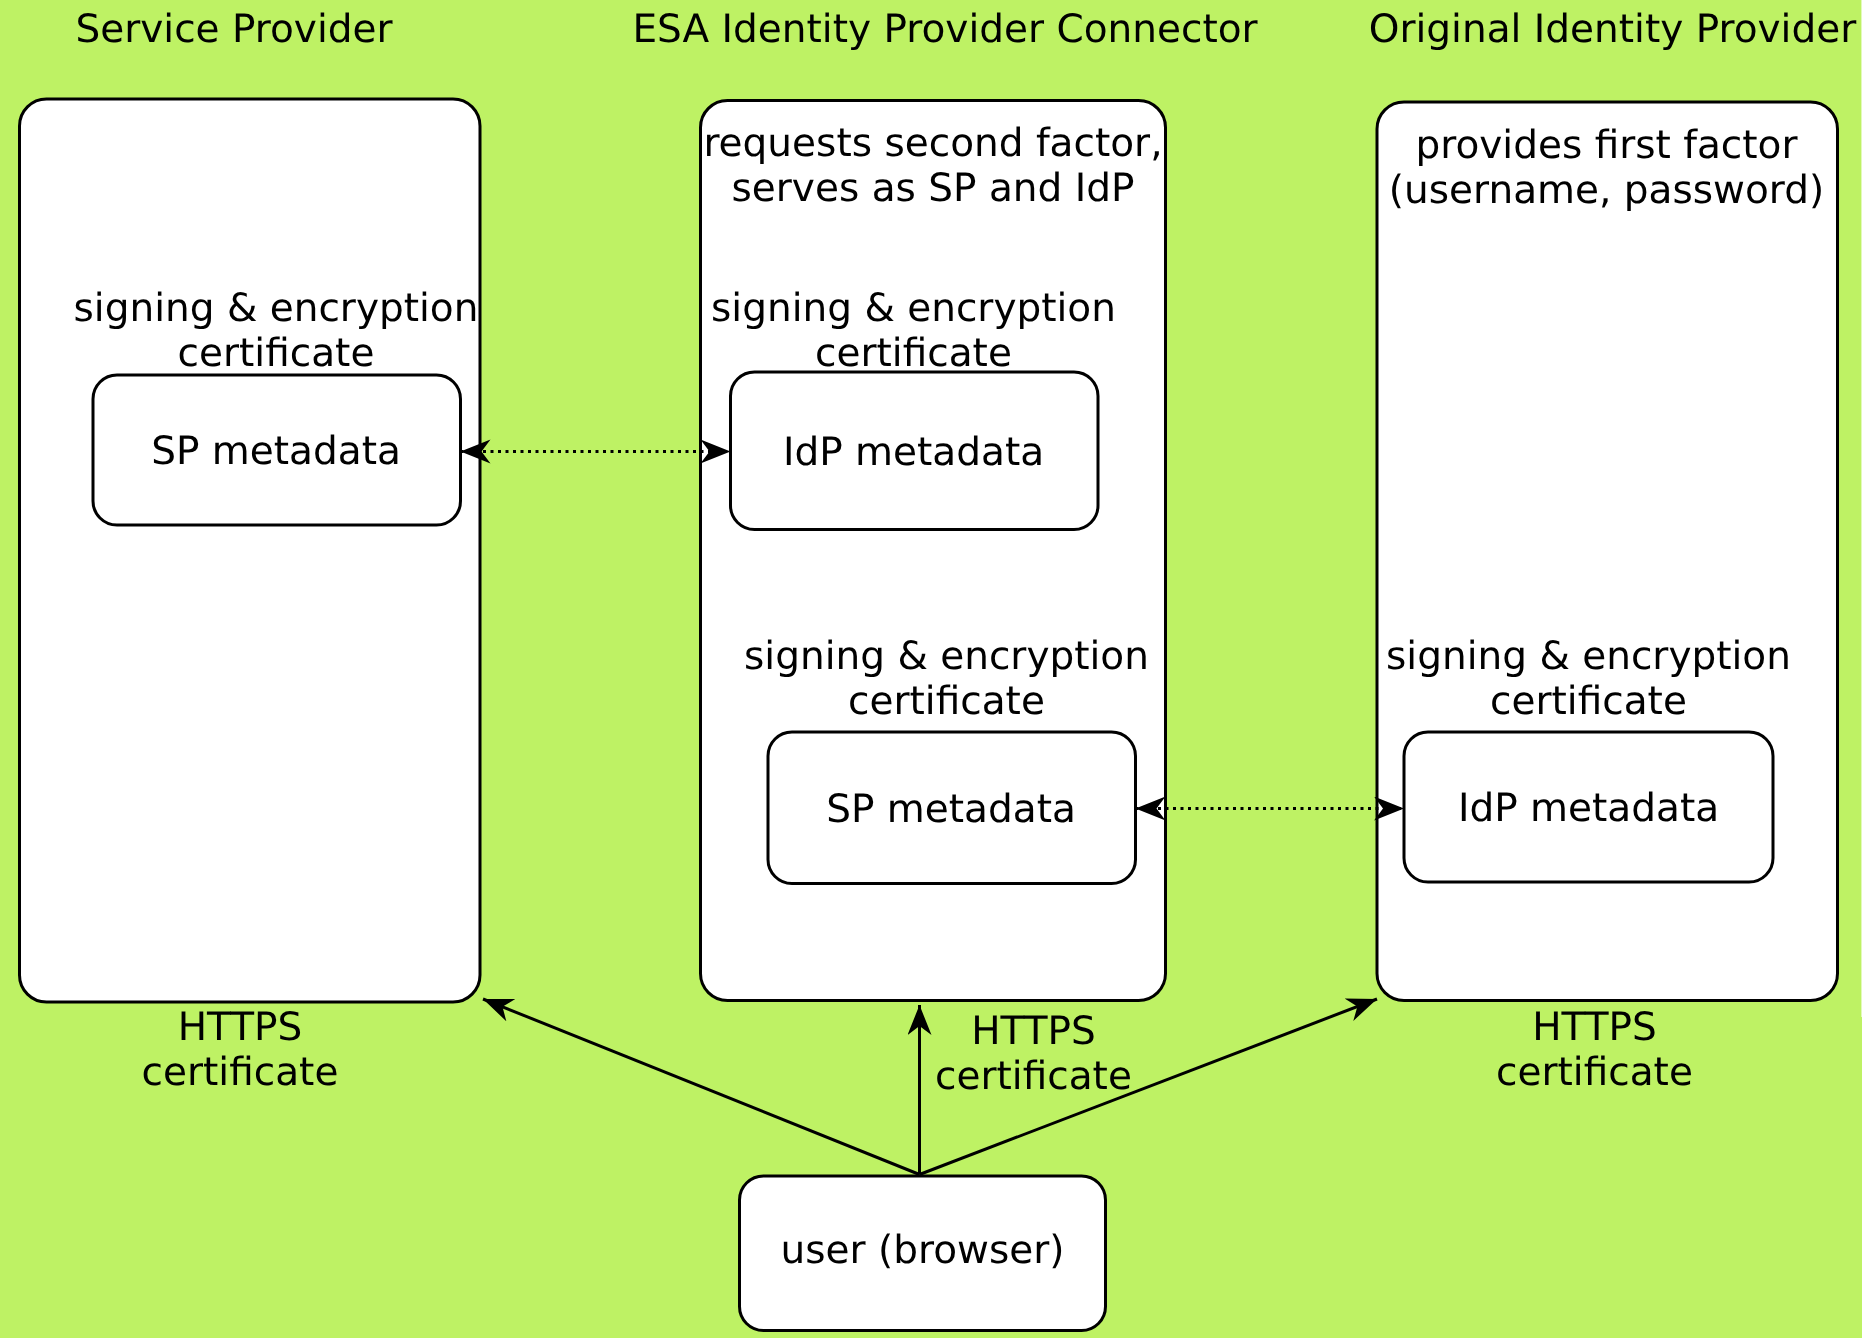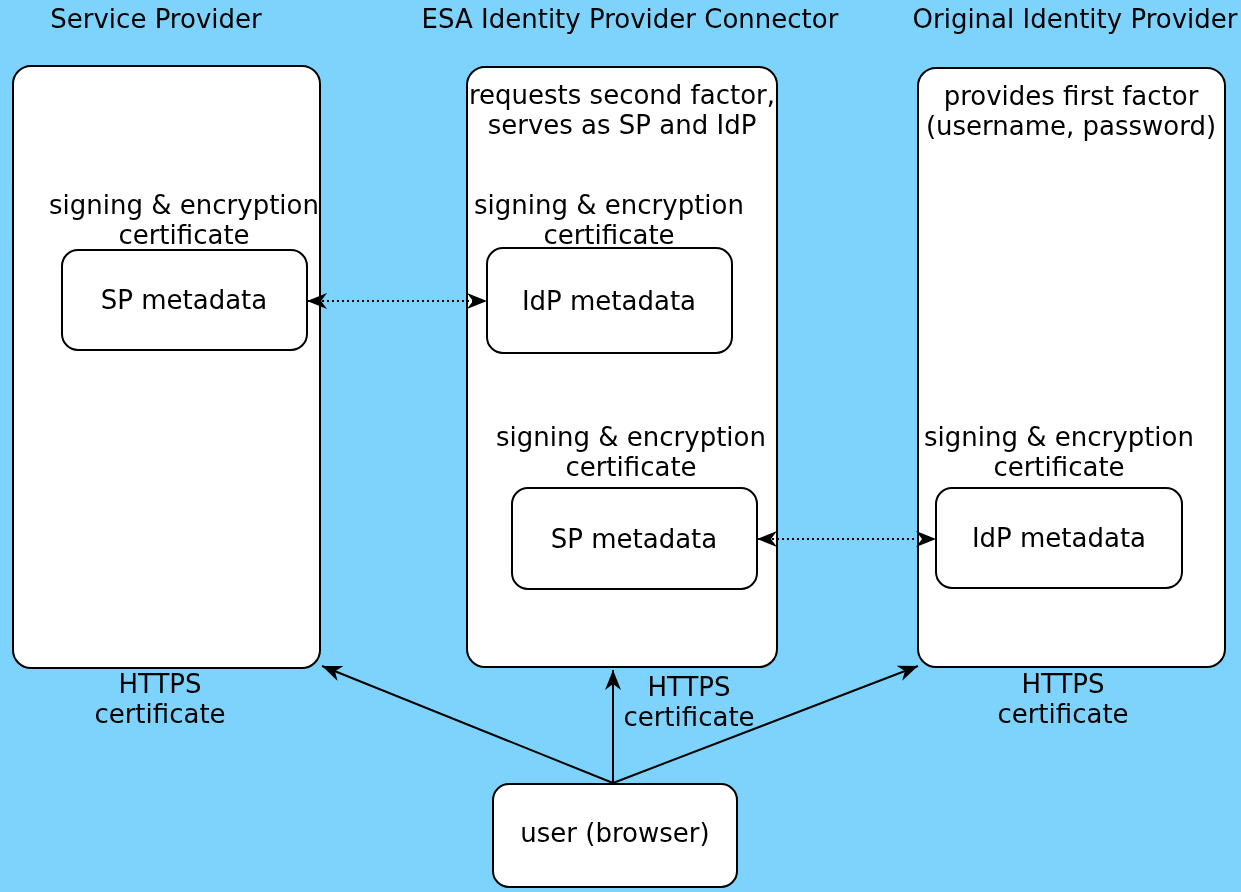--- a/index.html
+++ b/index.html
@@ -4,21 +4,21 @@
 <style>
   html, body {
     margin: 0;
     padding: 0;
     background: #ffffff;
   }
   .stage {
     position: relative;
     width: 1241px;
     height: 892px;
-    background: #7dd3fc;
+    background: #bef264;
     overflow: hidden;
   }
   svg {
     display: block;
   }
   svg text {
     font-family: "DejaVu Sans", "Liberation Sans", sans-serif;
     font-size: 26px;
     fill: #000000;
     stroke: none;

